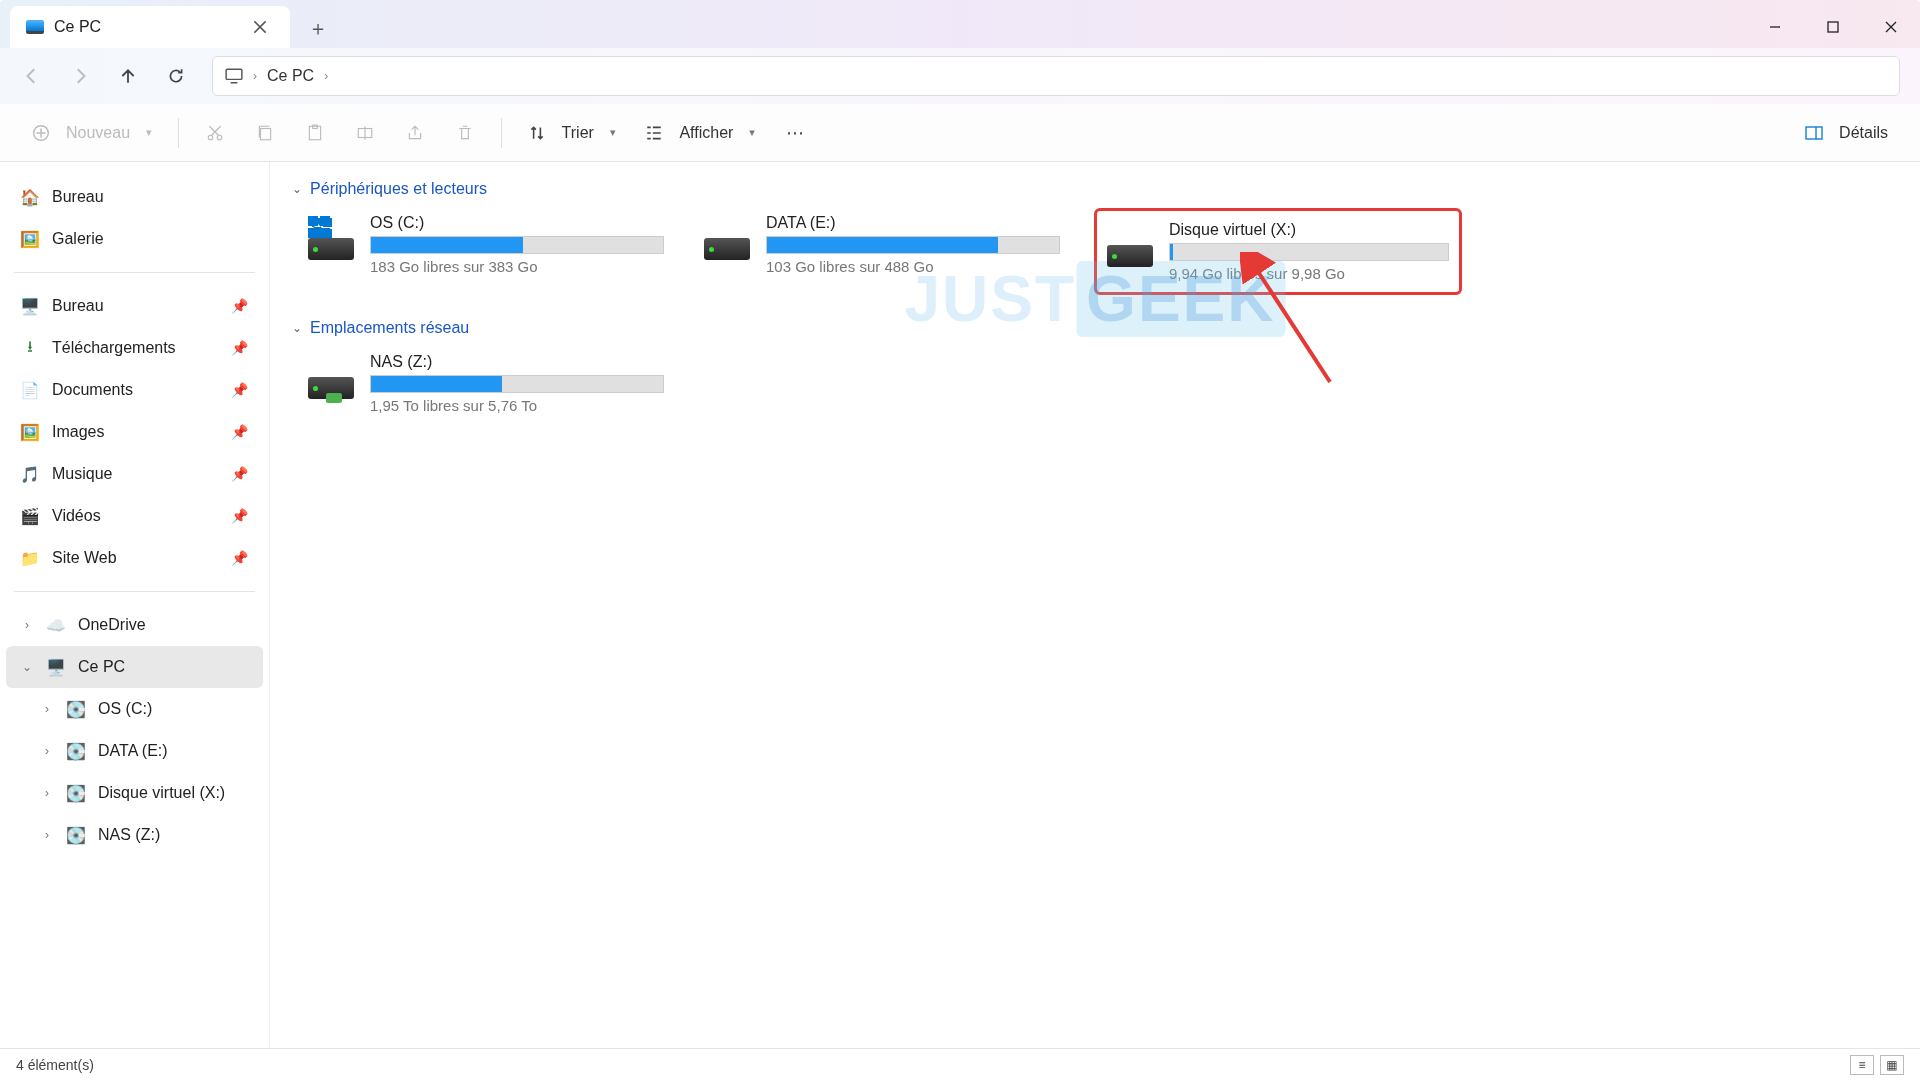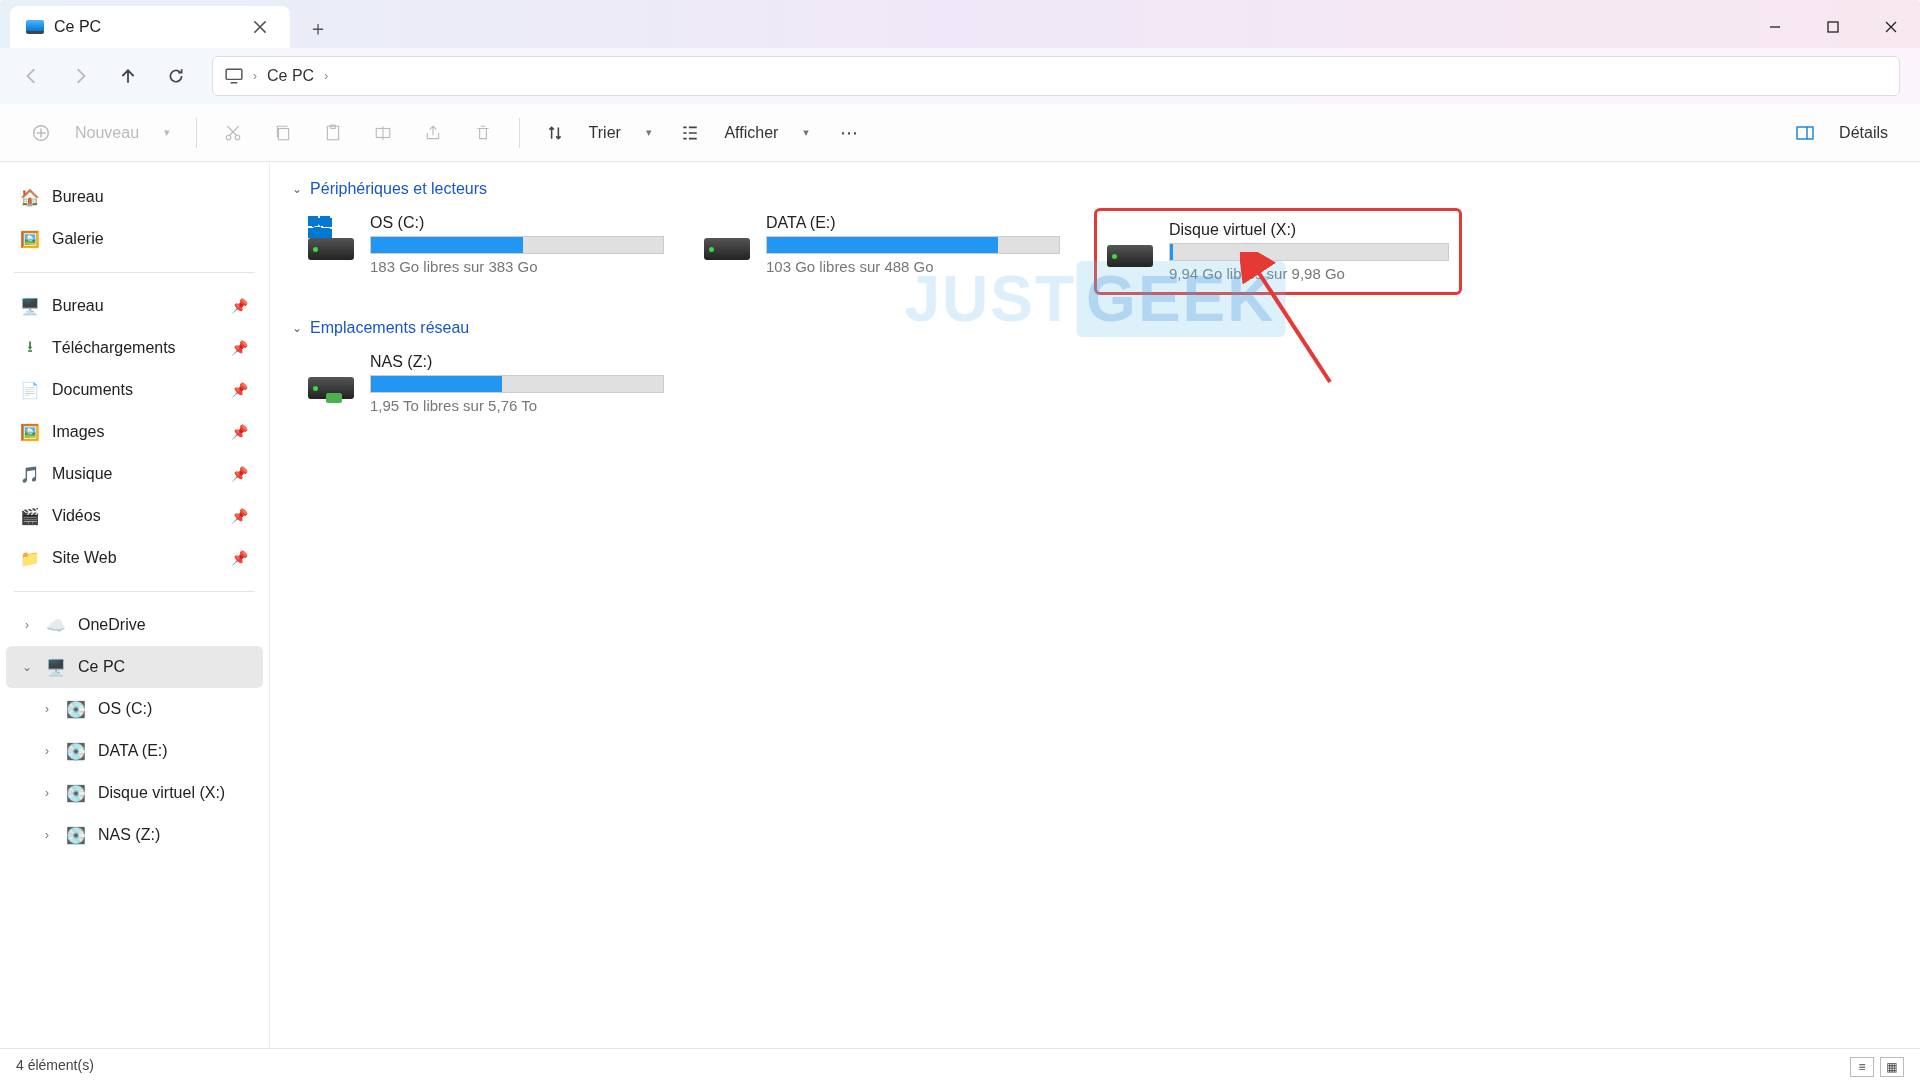--- a/index.html
+++ b/index.html
@@ -19,21 +19,21 @@
 .addrbar { height: 56px; display: flex; align-items: center; padding: 0 12px; gap: 8px; background: linear-gradient(90deg, #f4f8fc 0%, #fcf4fc 100%); }
 .nav-btn { width: 40px; height: 40px; display: flex; align-items: center; justify-content: center; border-radius: 6px; cursor: pointer; color: #666; }
 .nav-btn.disabled { color: #bbb; cursor: default; }
 .addr-path { flex: 1; height: 40px; background: #fff; border: 1px solid #ddd; border-radius: 6px; display: flex; align-items: center; padding: 0 12px; gap: 10px; margin: 0 8px; }
 .addr-seg { font-size: 16px; color: #333; cursor: pointer; }
 .addr-chev { color: #888; font-size: 12px; }
 .search-box { width: 440px; height: 40px; background: #fff; border: 1px solid #ddd; border-radius: 6px; display: flex; align-items: center; padding: 0 14px; gap: 10px; }
 .search-box input { border: none; outline: none; flex: 1; font-size: 16px; color: #333; background: transparent; }
 
 .toolbar { height: 58px; display: flex; align-items: center; padding: 0 20px; gap: 6px; border-bottom: 1px solid #e5e5e5; background: #fdfdfd; }
-.tbtn { height: 40px; padding: 0 12px; display: flex; align-items: center; gap: 25px; border-radius: 6px; cursor: pointer; font-size: 16px; color: #333; }
+.tbtn { height: 40px; padding: 0 12px; display: flex; align-items: center; gap: 16px; border-radius: 6px; cursor: pointer; font-size: 16px; color: #333; }
 .tbtn.icon-only { width: 44px; padding: 0; justify-content: center; color: #666; }
 .tbtn.disabled { color: #bbb; cursor: default; }
 .tbar-sep { width: 1px; height: 30px; background: #ddd; margin: 0 8px; }
 .tbtn-right { margin-left: auto; text-align: right; }
 
 .body { flex: 1; display: flex; overflow: hidden; }
 
 .sidebar { width: 270px; border-right: 1px solid #eee; padding: 14px 6px; overflow-y: auto; position: relative; }
 .sidebar::-webkit-scrollbar { width: 10px; }
 .sidebar::-webkit-scrollbar-thumb { background: #c8c8c8; border-radius: 5px; }
@@ -63,21 +63,21 @@
 .drive-name { font-size: 16px; color: #222; }
 .drive-bar { width: 100%; height: 18px; background: #e0e0e0; border: 1px solid #ccc; position: relative; }
 .drive-bar .fill { height: 100%; background: #2196f3; }
 .drive-space { font-size: 15px; color: #777; }
 
 .watermark { position: absolute; top: 100px; left: 50%; transform: translateX(-50%); font-size: 64px; font-weight: 700; letter-spacing: 2px; color: rgba(100,180,230,0.22); pointer-events: none; white-space: nowrap; }
 .watermark .g { color: rgba(80,160,220,0.32); background: rgba(120,200,240,0.25); padding: 2px 10px; border-radius: 6px; }
 
 .arrow { position: absolute; pointer-events: none; }
 
-.statusbar { height: 32px; border-top: 1px solid #e5e5e5; display: flex; align-items: flex-start; padding: 8px 16px; font-size: 14px; color: #444; }
+.statusbar { height: 32px; border-top: 1px solid #e5e5e5; display: flex; align-items: center; padding: 8px 16px; font-size: 14px; color: #444; }
 .view-toggles { margin-left: auto; display: flex; gap: 6px; }
 .vt { width: 24px; height: 20px; border: 1px solid #bbb; display: flex; align-items: center; justify-content: center; font-size: 12px; cursor: pointer; }
 
 svg { display: block; }
 .ic { width: 18px; height: 18px; }
 </style>
 </head>
 <body>
 
 <div class="window">

